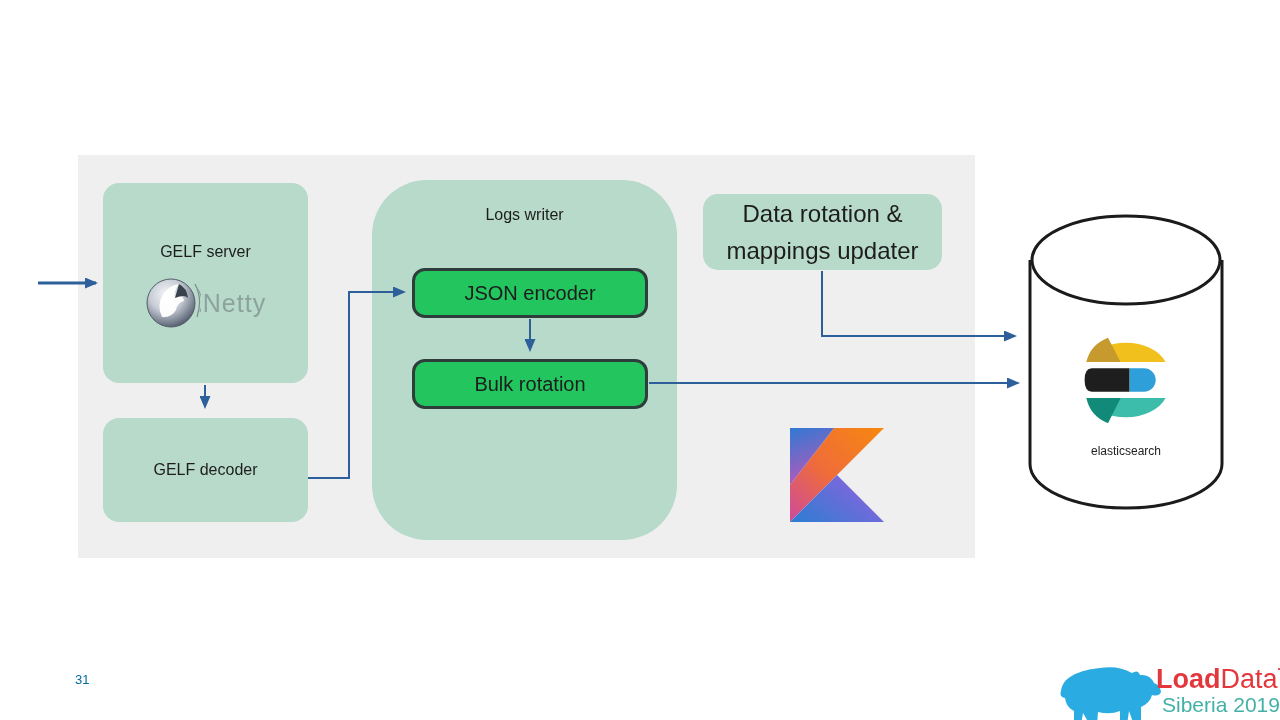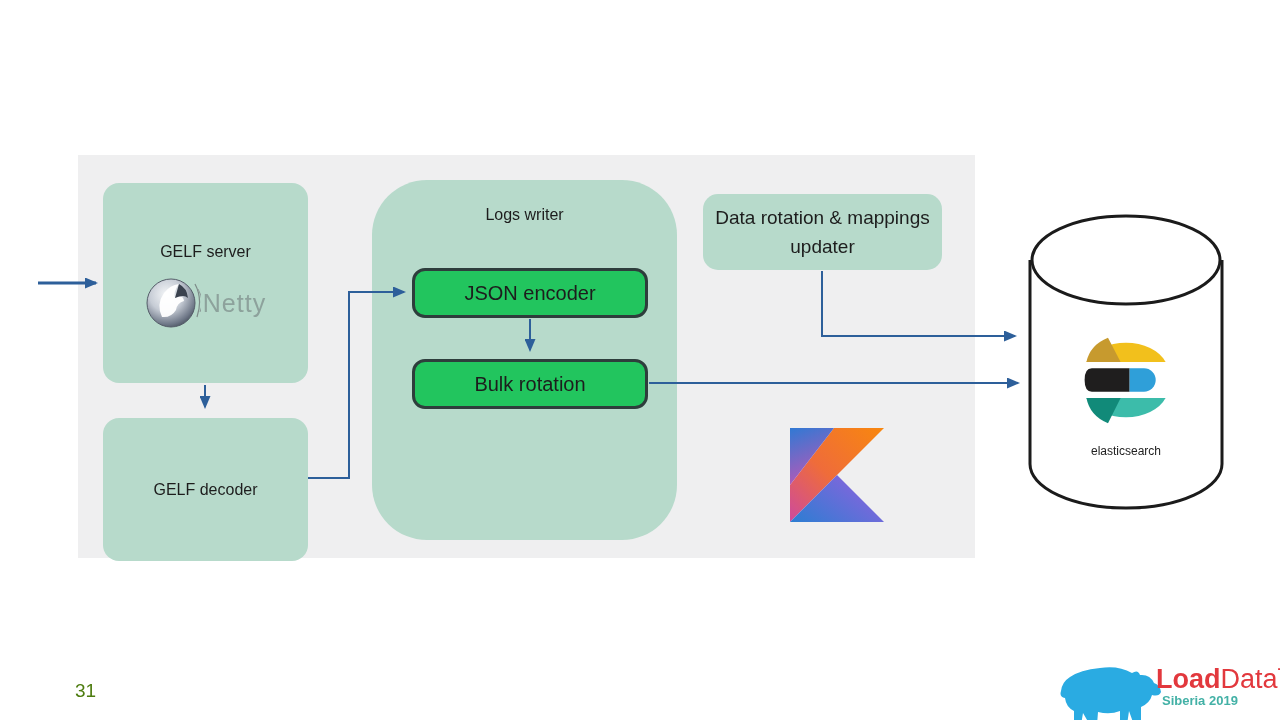--- a/index.html
+++ b/index.html
@@ -11,54 +11,54 @@
   .panel { position:absolute; left:78px; top:155px; width:897px; height:403px; background:#efeff0; }
 
   .gbox { position:absolute; background:#b7dacb; border-radius:16px; }
   .box-label { font-size:16px; text-align:center; color:#1d1d1d; }
 
   .gelf-server { left:103px; top:183px; width:205px; height:200px; }
   .gelf-server .box-label { padding-top:60px; }
   .netty-row { display:flex; align-items:center; justify-content:center; margin-top:14px; }
   .netty-text { font-size:25px; color:#8da29c; letter-spacing:1px; margin-left:2px; }
 
-  .gelf-decoder { left:103px; top:418px; width:205px; height:143px;
+  .gelf-decoder { left:103px; top:418px; width:205px; height:104px;
                   display:flex; align-items:center; justify-content:center; }
 
   .logs-writer { left:372px; top:180px; width:305px; height:360px; border-radius:55px; }
   .logs-writer .box-label { padding-top:26px; }
 
   .inner-box { position:absolute; background:#22c55e; border:3px solid #2e3d3c; border-radius:13px;
                display:flex; align-items:center; justify-content:center; font-size:20px; }
   .json-encoder { left:412px; top:268px; width:236px; height:50px; }
   .bulk-processor { left:412px; top:359px; width:236px; height:50px; }
 
   .data-rotation { left:703px; top:194px; width:239px; height:76px; border-radius:15px;
                    display:flex; align-items:center; justify-content:center;
-                   text-align:center; font-size:19px; line-height:1.55; padding:0 12px; }
+                   text-align:center; font-size:24px; line-height:1.55; padding:0 12px; }
 
   .kotlin-logo { position:absolute; left:790px; top:428px; width:94px; height:94px; }
 
   .es-cylinder { position:absolute; left:1028px; top:212px; width:196px; height:300px; }
   .es-cyl-svg { position:absolute; left:0; top:0; }
   .es-logo { position:absolute; left:53px; top:118px; }
   .es-label { position:absolute; left:0; top:232px; width:196px; text-align:center;
               font-size:12px; color:#222222; }
 
   .arrows-layer { position:absolute; left:0; top:0; width:1280px; height:720px; pointer-events:none; }
 
-  .page-number { position:absolute; left:75px; top:672px; font-size:19px; color:#4d7c0f;margin-top:8px; }
+  .page-number { position:absolute; left:75px; top:672px; font-size:13px; color:#0369a1; }
 
   .highload-logo { position:absolute; left:1044px; top:660px; width:236px; height:60px; }
   .bear { position:absolute; left:0; top:5px; }
   .hl-word { position:absolute; left:112px; top:4px; font-size:27px; color:#e2383d; white-space:nowrap; }
   .hl-bold { font-weight:700; }
   .hl-reg { font-weight:400; }
   .hl-plus { font-size:14px; font-weight:700; vertical-align:super; position:relative; top:-4px; letter-spacing:-1px; }
-  .hl-sub { position:absolute; left:118px; top:33px; font-size:13px; color:#43b1a6; white-space:nowrap;font-weight:bold; }
+  .hl-sub { position:absolute; left:118px; top:33px; font-size:21px; color:#43b1a6; white-space:nowrap; }
 </style>
 </head>
 <body>
 
 <div class="slide">
 
   <div class="panel"></div>
 
   <div class="gbox gelf-server">
     <div class="box-label">GELF server</div>

